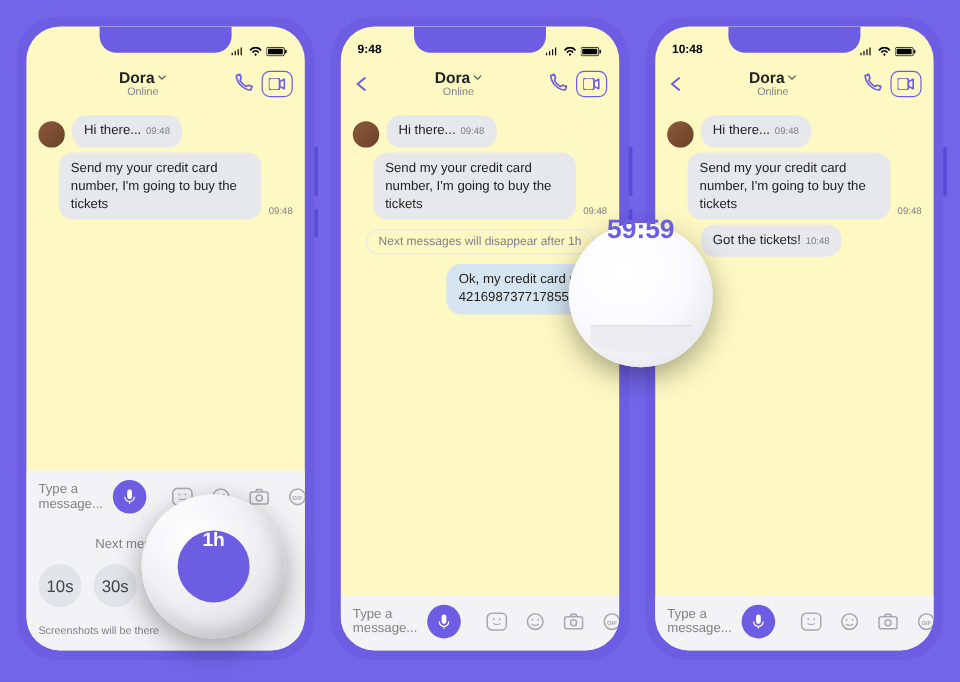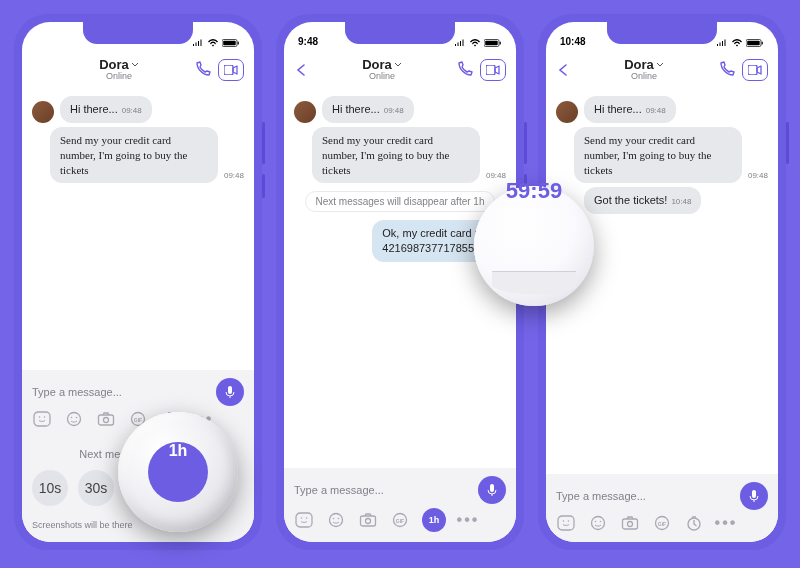--- a/index.html
+++ b/index.html
@@ -38,21 +38,21 @@
     flex-shrink:0;
   }
   .phone.cut-left{margin-left:-32px;}
   .phone.cut-right{margin-right:-32px;}
   .side-btn{position:absolute;right:-3px;width:3px;background:var(--purple-dark);border-radius:2px;}
   .sb1{top:108px;height:42px;}
   .sb2{top:160px;height:24px;}
   .screen{
     width:100%;
     height:100%;
-    background:#ffffff;
+    background:#fef9c3;
     border-radius:28px;
     overflow:hidden;
     position:relative;
     display:flex;
     flex-direction:column;
   }
   .notch{
     position:absolute;
     top:0;left:50%;transform:translateX(-50%);
     width:110px;height:22px;
@@ -94,39 +94,39 @@
     padding:6px 10px;
     overflow:hidden;
   }
   .msg-row{display:flex;gap:6px;margin-bottom:4px;align-items:flex-end;}
   .avatar{width:22px;height:22px;border-radius:50%;background:linear-gradient(135deg,#8b5a3c,#6b4028);flex-shrink:0;}
   .bubble{background:var(--chat-gray);border-radius:12px;padding:6px 10px;font-size:11px;color:#222;max-width:190px;line-height:1.35;}
   .bubble.blue{background:var(--chat-blue);margin-left:auto;}
   .msg-row.right{justify-content:flex-end;}
   .time-small{font-size:8px;color:var(--text-gray);align-self:flex-end;margin-bottom:3px;}
   .bubble .inline-time{font-size:8px;color:var(--text-gray);margin-left:4px;}
-  .multi{display:inline-block;font-family:Liberation Serif, serif;}
+  .multi{display:inline-block;}
   .sys-pill{
     margin:8px auto;
     border:1px solid var(--light-gray);
     border-radius:14px;
     padding:4px 10px;
     font-size:10px;
     color:var(--text-gray);
     width:fit-content;
     max-width:200px;
     text-align:center;
   }
   
   .input-bar{
     padding:8px 10px 10px;
     background:var(--pale);
     display:flex;
-    flex-direction:column;
-    gap:4px;
+    flex-direction:row;
+    gap:20px;
   }
   .inp-row1{display:flex;align-items:center;gap:8px;}
   .msg-input{flex:1;font-size:11px;color:var(--text-gray);}
   .mic{width:28px;height:28px;border-radius:50%;background:var(--purple);display:flex;align-items:center;justify-content:center;color:white;}
   .inp-row2{display:flex;align-items:center;gap:12px;color:var(--icon-gray);}
   .tool-icon{width:20px;height:18px;display:flex;align-items:center;justify-content:center;}
   .tool-icon.active{color:var(--purple);}
   .pill-1h{
     width:24px;height:24px;border-radius:50%;
     background:var(--purple);color:#fff;

